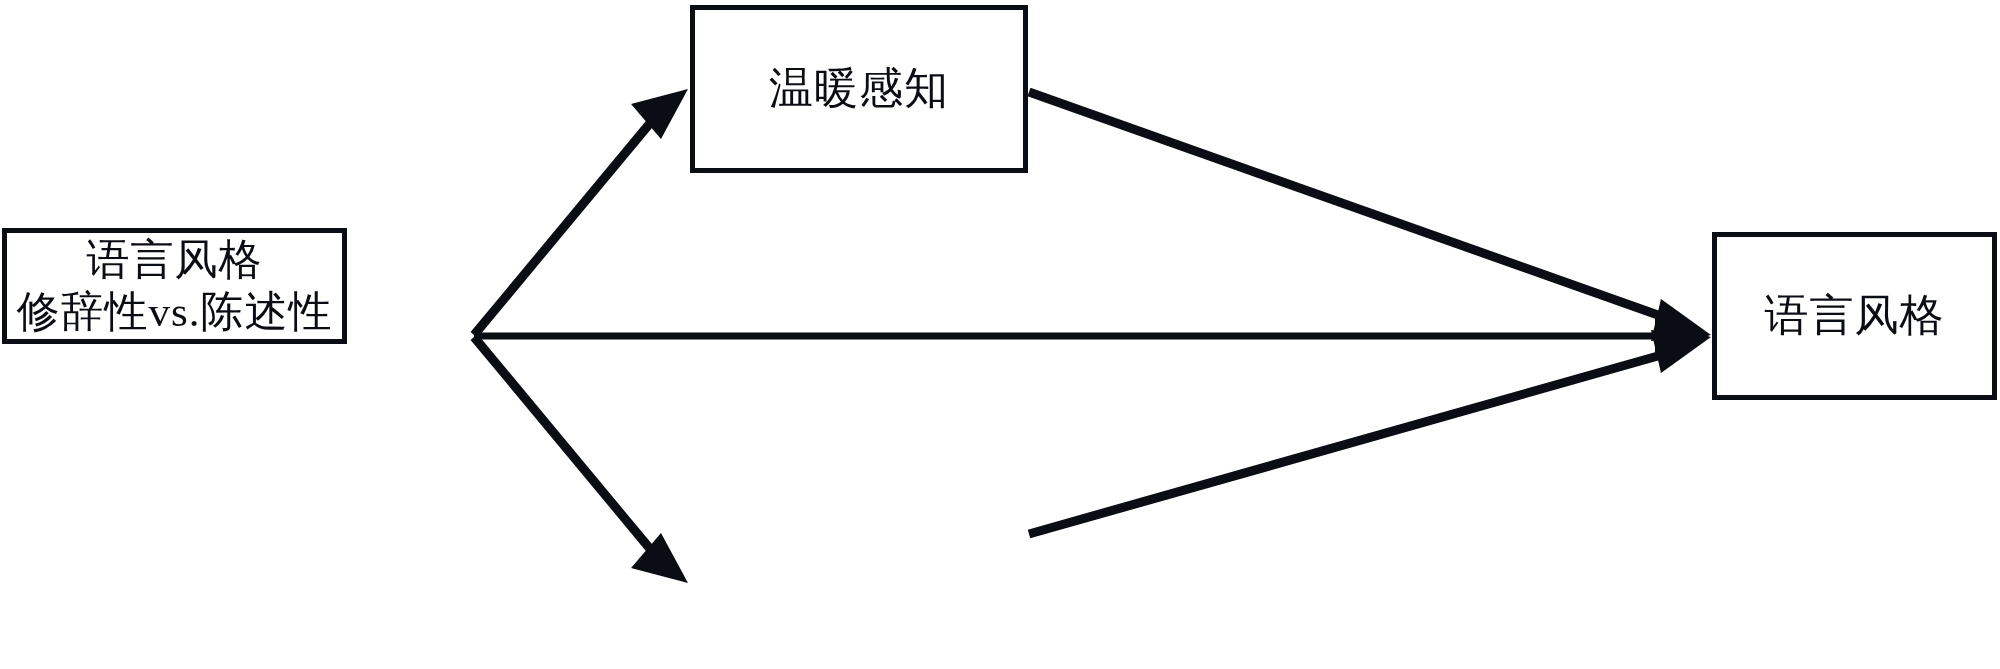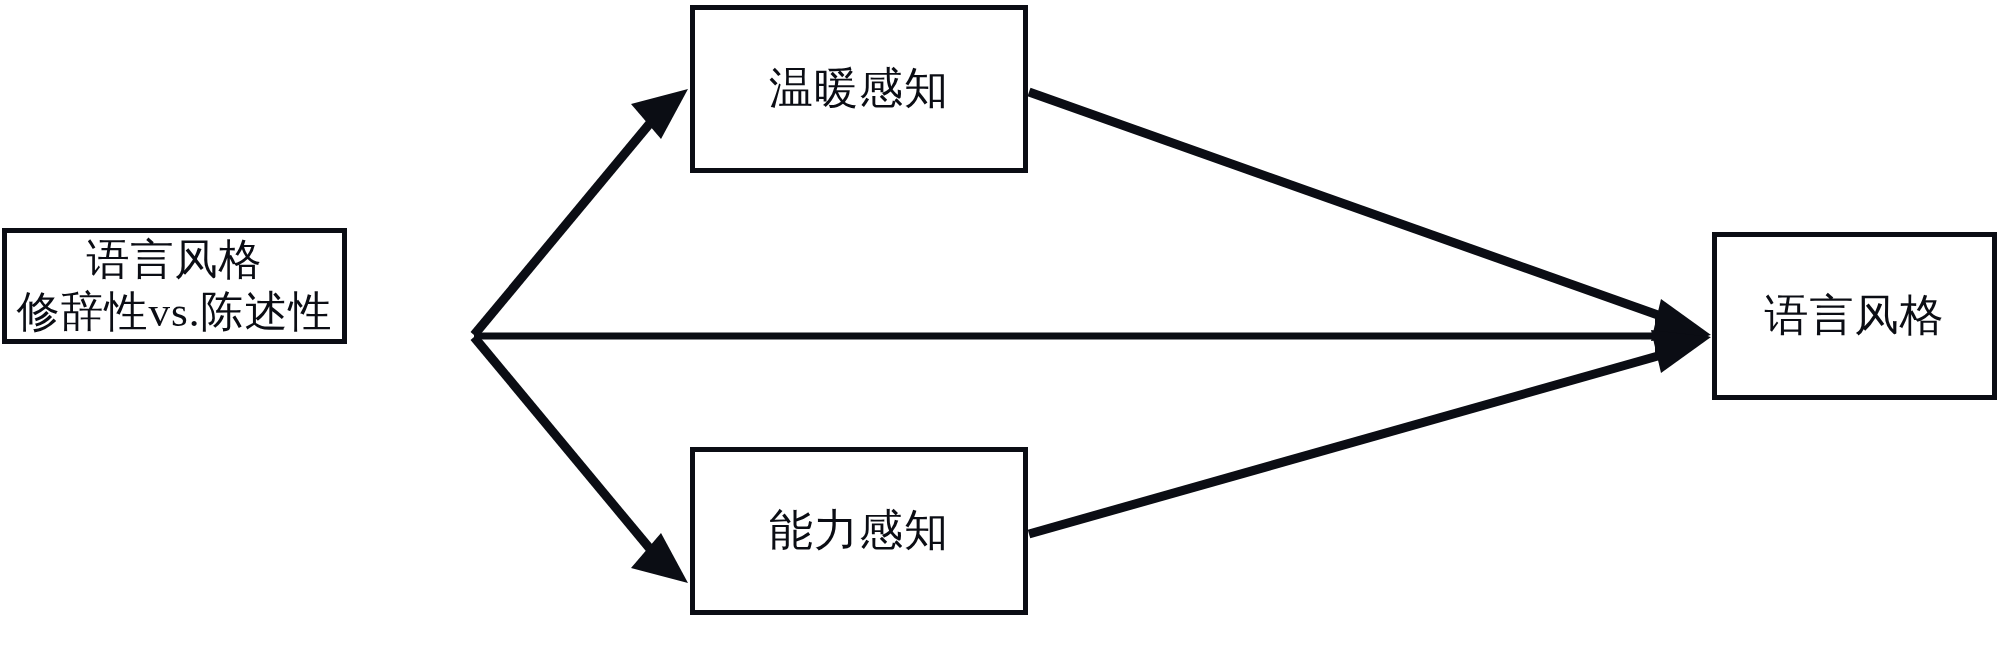--- a/index.html
+++ b/index.html
@@ -105,21 +105,18 @@
 
   <div class="node-box" id="node-independent">
     <span class="node-label">语言风格
 修辞性vs.陈述性</span>
   </div>
 
   <div class="node-box" id="node-mediator-warmth">
     <span class="node-label">温暖感知</span>
   </div>
 
-  <div class="node-box" id="node-mediator-competence">
-    <span class="node-label">能力感知</span>
-  </div>
 
   <div class="node-box" id="node-outcome">
     <span class="node-label">语言风格</span>
   </div>
 
 </div>
 
 </body></html>

